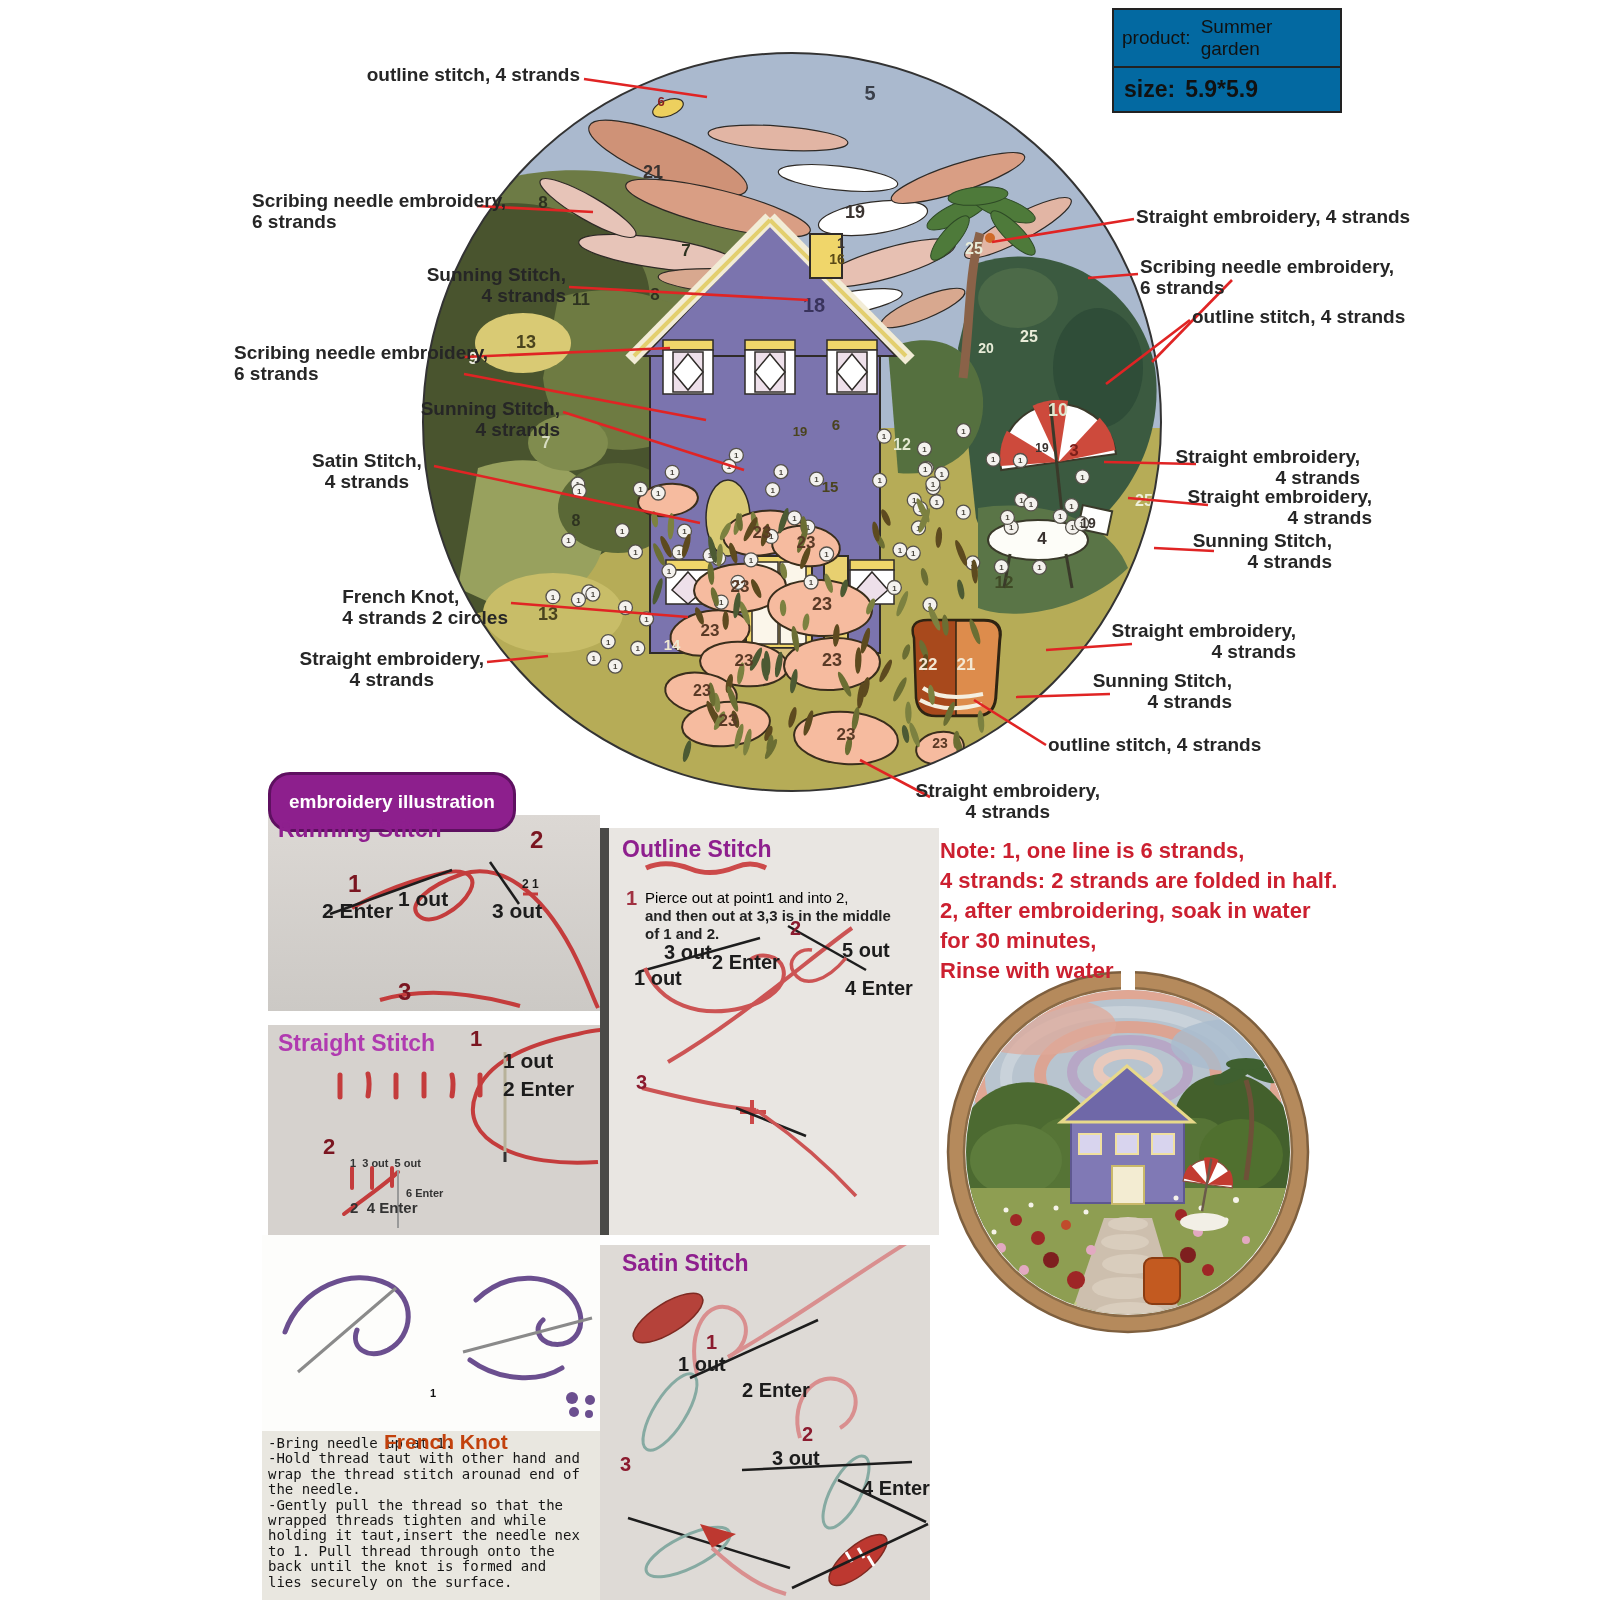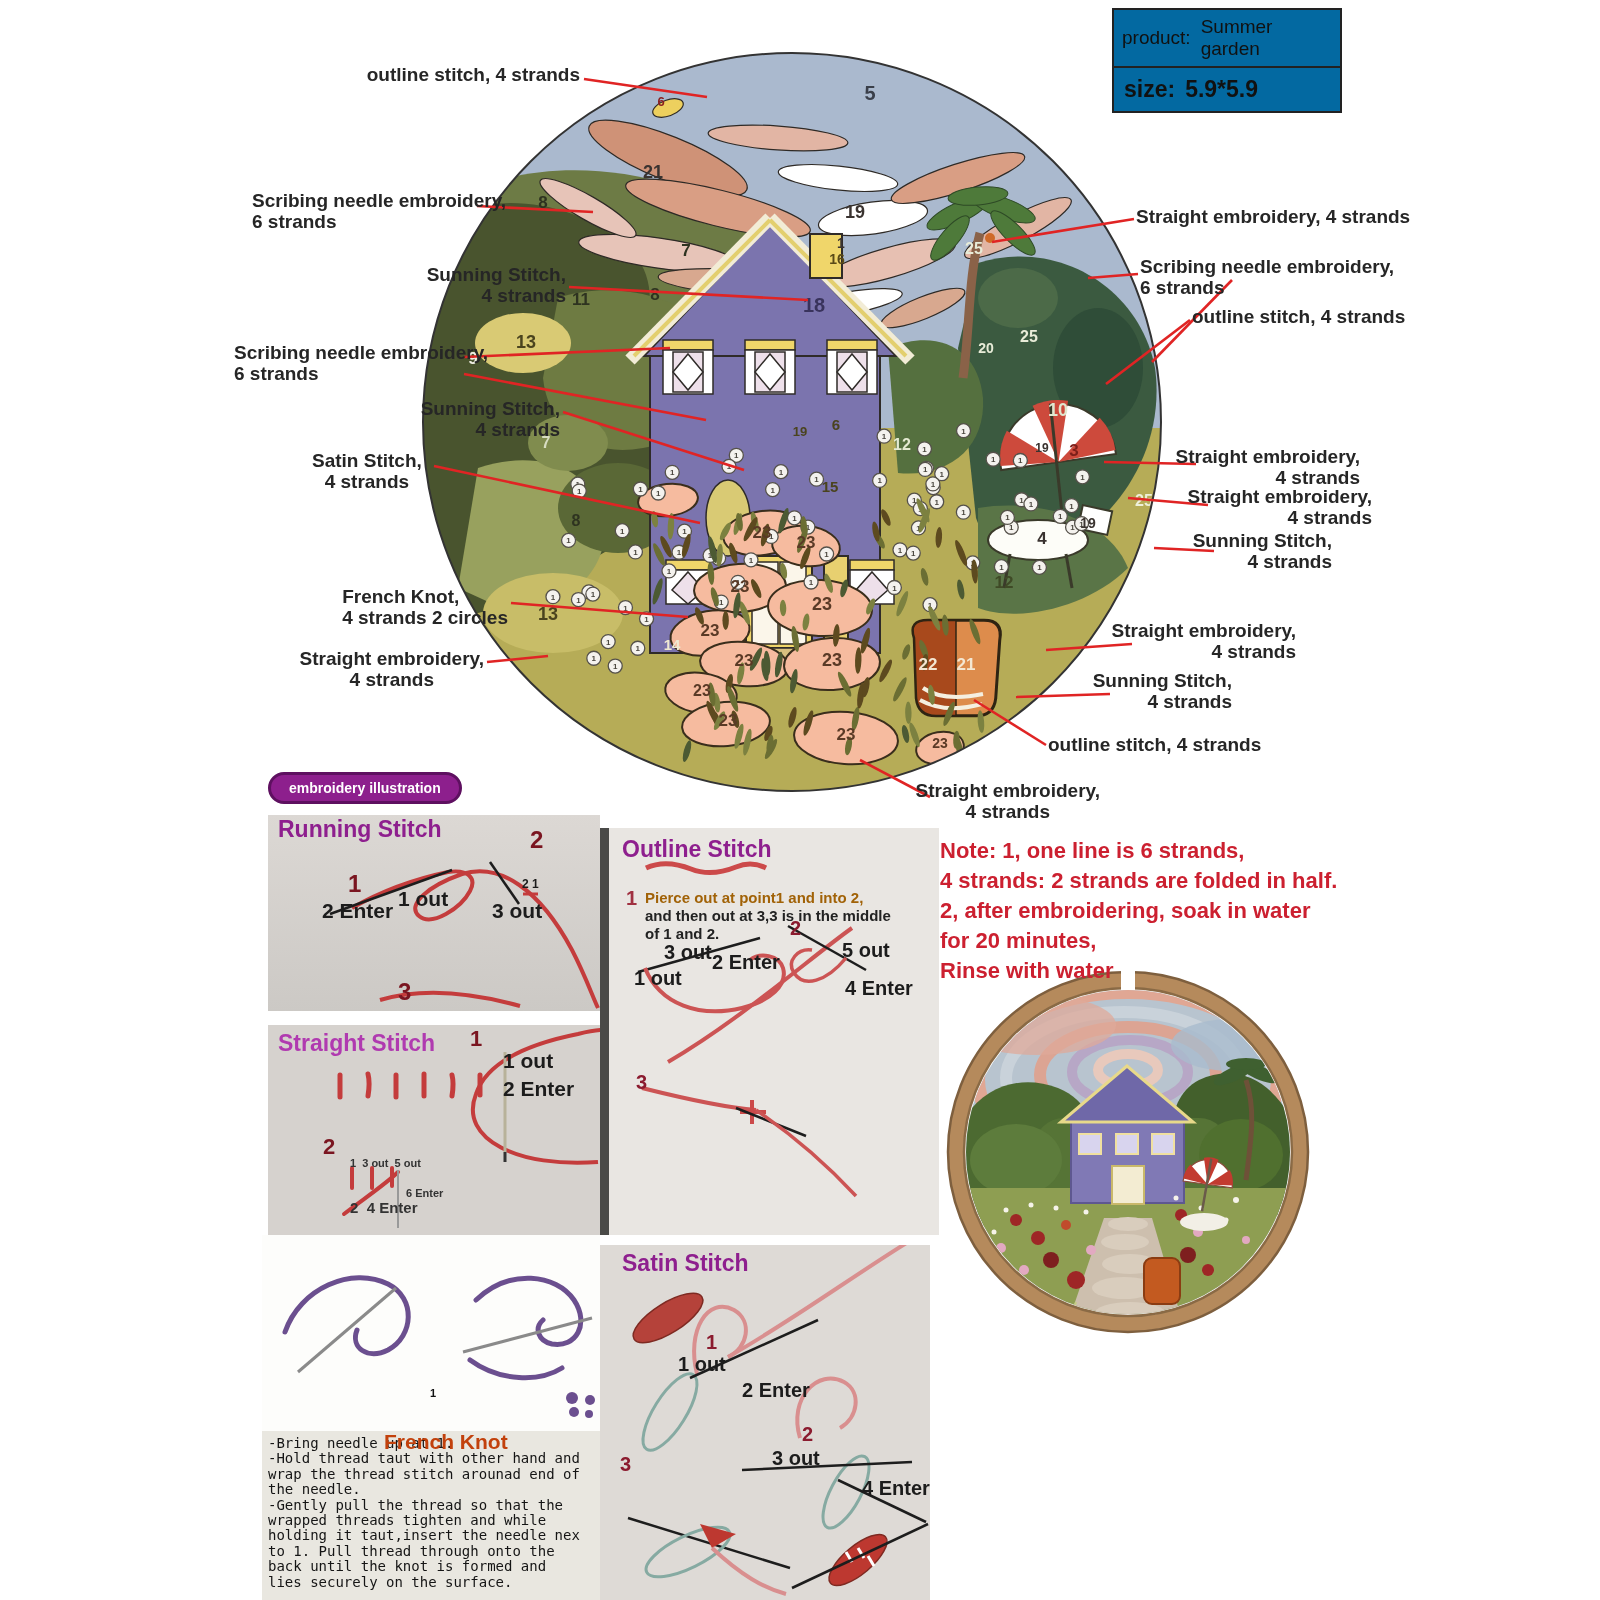--- a/index.html
+++ b/index.html
@@ -12,21 +12,21 @@
   #product-box .pb-lab{margin-right:10px;}
   
   #pattern-svg{position:absolute;left:418px;top:48px;width:748px;height:748px;z-index:2;}
   #leader-svg{position:absolute;left:0;top:0;width:1600px;height:1600px;z-index:6;pointer-events:none;}
   #art-svg{position:absolute;left:0;top:0;width:1600px;height:1600px;z-index:5;pointer-events:none;}
   #photo-svg{position:absolute;left:946px;top:970px;width:364px;height:364px;z-index:2;}
   
   .callout{position:absolute;z-index:7;color:#262626;font-size:19px;font-weight:600;line-height:1.12;white-space:pre;}
   
   #ill-pill{position:absolute;left:268px;top:772px;z-index:7;background:#8d1f8d;border:3px solid #5e1060;
-            color:#fff;font-size:14px;font-weight:700;padding:5px 18px;border-radius:22px;}
+            color:#fff;font-size:19px;font-weight:700;padding:16px 18px;border-radius:22px;}
   
   .panel{position:absolute;z-index:4;}
   #p-running{left:268px;top:815px;width:332px;height:196px;background:linear-gradient(180deg,#dcd8d4,#ccc9c5);}
   #p-straight{left:268px;top:1025px;width:332px;height:210px;background:#d6d2ce;}
   #p-outline{left:600px;top:828px;width:330px;height:407px;background:#e9e6e2;border-left:9px solid #4a4a48;}
   #p-french-top{left:262px;top:1235px;width:338px;height:196px;background:#fdfdfb;}
   #p-french-text{left:262px;top:1431px;width:338px;height:169px;background:#e9e7e0;overflow:hidden;z-index:4;}
   #p-satin{left:600px;top:1245px;width:330px;height:355px;background:#dedad6;}
   
   #overlay-labels span{position:absolute;z-index:8;white-space:pre;line-height:1;}
@@ -799,21 +799,21 @@
       <span style="left: 278px; top: 1032px; font-size: 23px; color: rgb(176, 58, 176); font-weight: 700;">Straight Stitch</span>
       <span style="left: 470px; top: 1028px; font-size: 22px; color: rgb(122, 21, 32); font-weight: 700;">1</span>
       <span style="left: 503px; top: 1050px; font-size: 21px; color: rgb(28, 28, 28); font-weight: 700;">1 out</span>
       <span style="left: 503px; top: 1078px; font-size: 21px; color: rgb(28, 28, 28); font-weight: 700;">2 Enter</span>
       <span style="left: 323px; top: 1136px; font-size: 22px; color: rgb(122, 21, 32); font-weight: 700;">2</span>
       <span style="left: 350px; top: 1158px; font-size: 11px; color: rgb(51, 51, 51); font-weight: 700;">1  3 out  5 out</span>
       <span style="left: 350px; top: 1200px; font-size: 15px; color: rgb(51, 51, 51); font-weight: 700;">2  4 Enter</span>
       <span style="left: 406px; top: 1188px; font-size: 11px; color: rgb(51, 51, 51); font-weight: 700;">6 Enter</span>
       <span style="left: 622px; top: 838px; font-size: 23px; color: rgb(142, 31, 142); font-weight: 700;">Outline Stitch</span>
       <span style="left: 626px; top: 888px; font-size: 20px; color: rgb(160, 48, 64); font-weight: 700;">1</span>
-      <span style="left: 645px; top: 890px; font-size: 15px; color: #a16207; font-weight: 700;">Pierce out at point1 and into 2,</span>
+      <span style="left: 645px; top: 890px; font-size: 15px; color: #000000; font-weight: 400;">Pierce out at point1 and into 2,</span>
       <span style="left: 645px; top: 908px; font-size: 15px; color: rgb(34, 34, 34); font-weight: 700;">and then out at 3,3 is in the middle</span>
       <span style="left: 645px; top: 926px; font-size: 15px; color: rgb(34, 34, 34); font-weight: 700;">of 1 and 2.</span>
       <span style="left: 790px; top: 918px; font-size: 20px; color: rgb(139, 27, 47); font-weight: 700;">2</span>
       <span style="left: 664px; top: 942px; font-size: 20px; color: rgb(28, 28, 28); font-weight: 700;">3 out</span>
       <span style="left: 712px; top: 952px; font-size: 20px; color: rgb(28, 28, 28); font-weight: 700;">2 Enter</span>
       <span style="left: 634px; top: 968px; font-size: 20px; color: rgb(28, 28, 28); font-weight: 700;">1 out</span>
       <span style="left: 842px; top: 940px; font-size: 20px; color: rgb(28, 28, 28); font-weight: 700;">5 out</span>
       <span style="left: 845px; top: 978px; font-size: 20px; color: rgb(28, 28, 28); font-weight: 700;">4 Enter</span>
       <span style="left: 636px; top: 1072px; font-size: 20px; color: rgb(139, 27, 47); font-weight: 700;">3</span>
       <span style="left: 430px; top: 1388px; font-size: 11px; color: rgb(17, 17, 17); font-weight: 700;">1</span>
@@ -825,21 +825,21 @@
       <span style="left: 802px; top: 1424px; font-size: 20px; color: rgb(139, 27, 47); font-weight: 700;">2</span>
       <span style="left: 772px; top: 1448px; font-size: 20px; color: rgb(28, 28, 28); font-weight: 700;">3 out</span>
       <span style="left: 862px; top: 1478px; font-size: 20px; color: rgb(28, 28, 28); font-weight: 700;">4 Enter</span>
       <span style="left: 620px; top: 1454px; font-size: 20px; color: rgb(139, 27, 47); font-weight: 700;">3</span>
     </div>
 
   <div id="note">
       <div>Note: 1, one line is 6 strands,</div>
       <div>4 strands: 2 strands are folded in half.</div>
       <div>2, after embroidering, soak in water</div>
-      <div>for 20 minutes,</div>
+      <div>for 30 minutes,</div>
       <div>Rinse with water</div>
     </div>
 
   <svg id="photo-svg" viewBox="0 0 364 364">
     <defs>
         <clipPath id="pclip">
           <circle cx="182" cy="182" r="162"></circle>
         </clipPath>
       </defs>
     <g clip-path="url(#pclip)">

